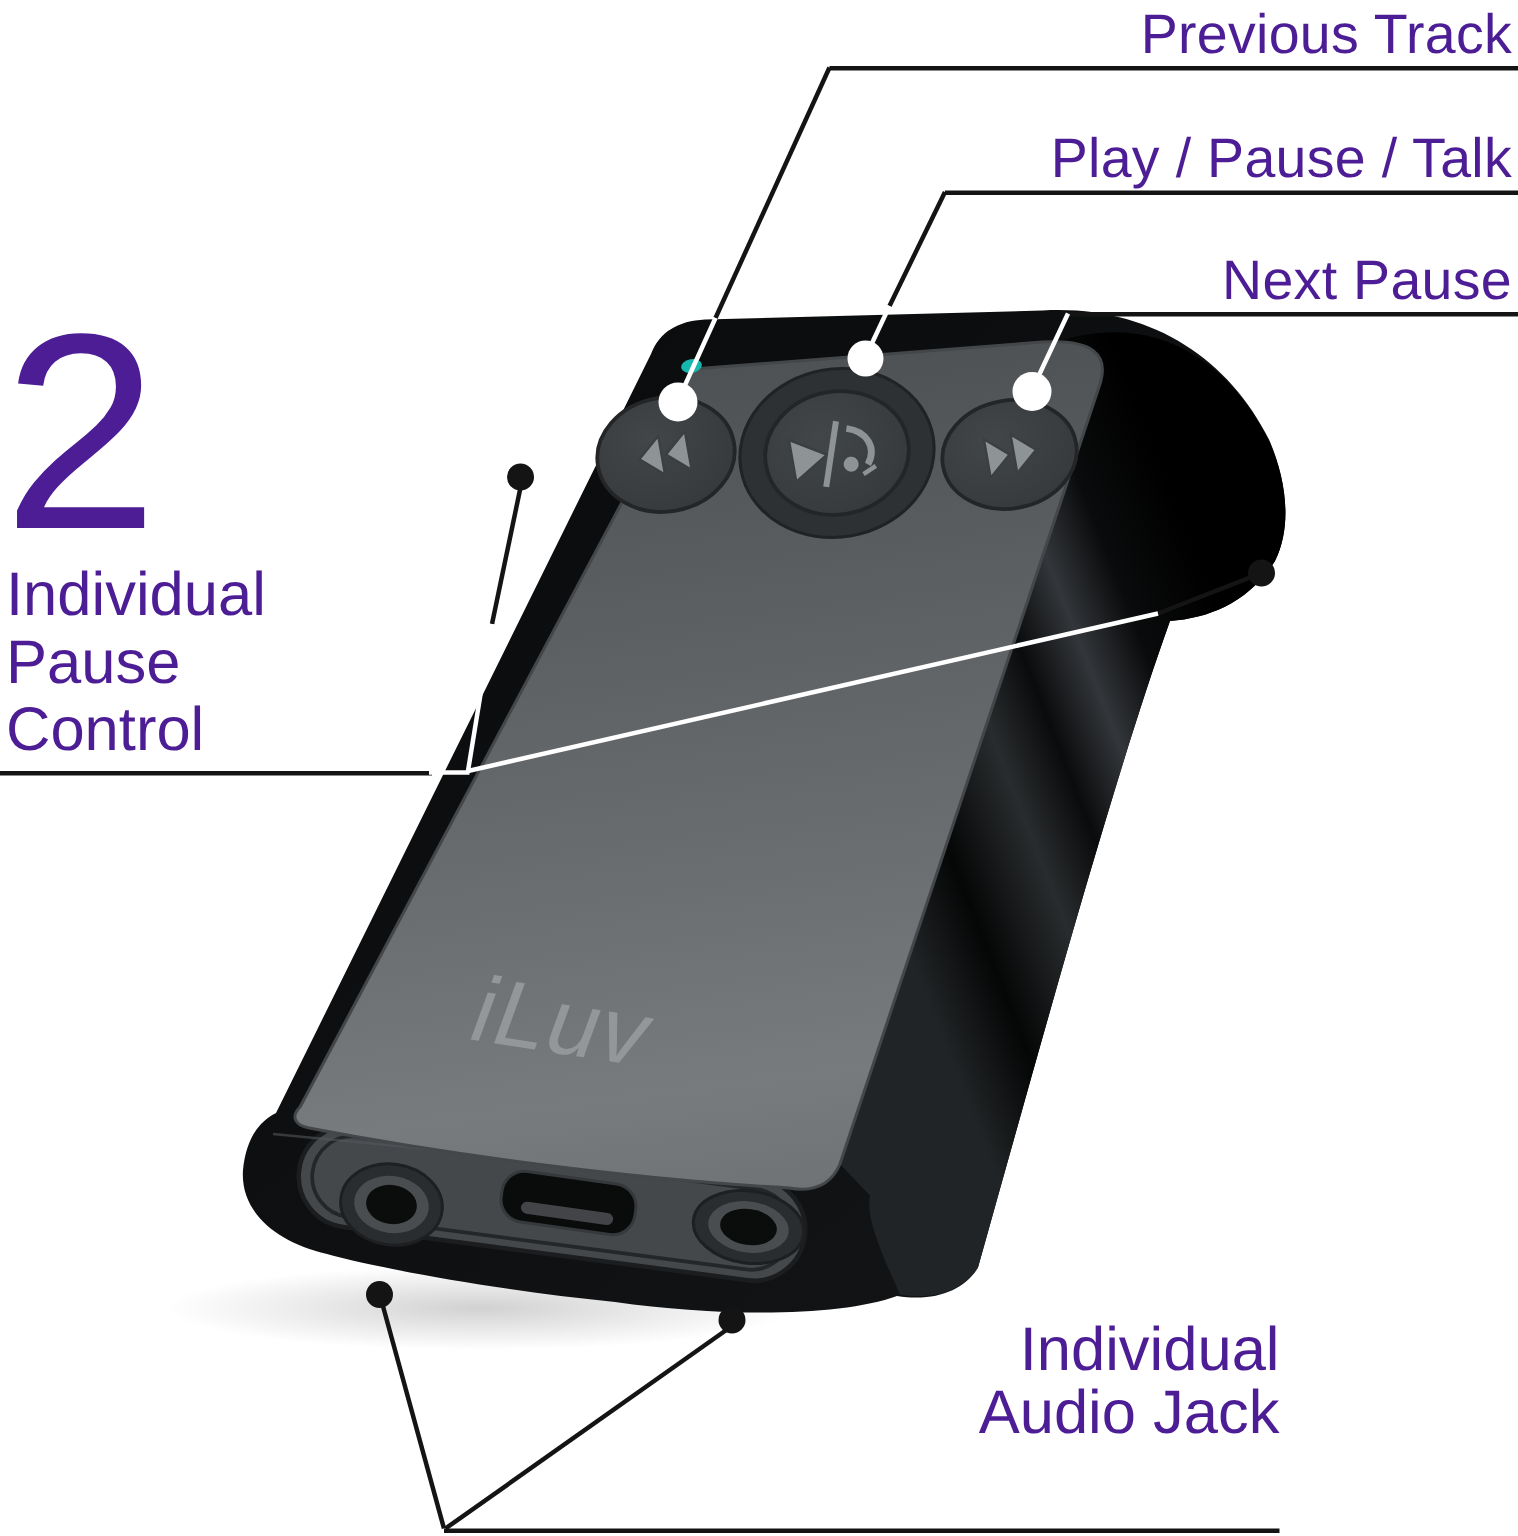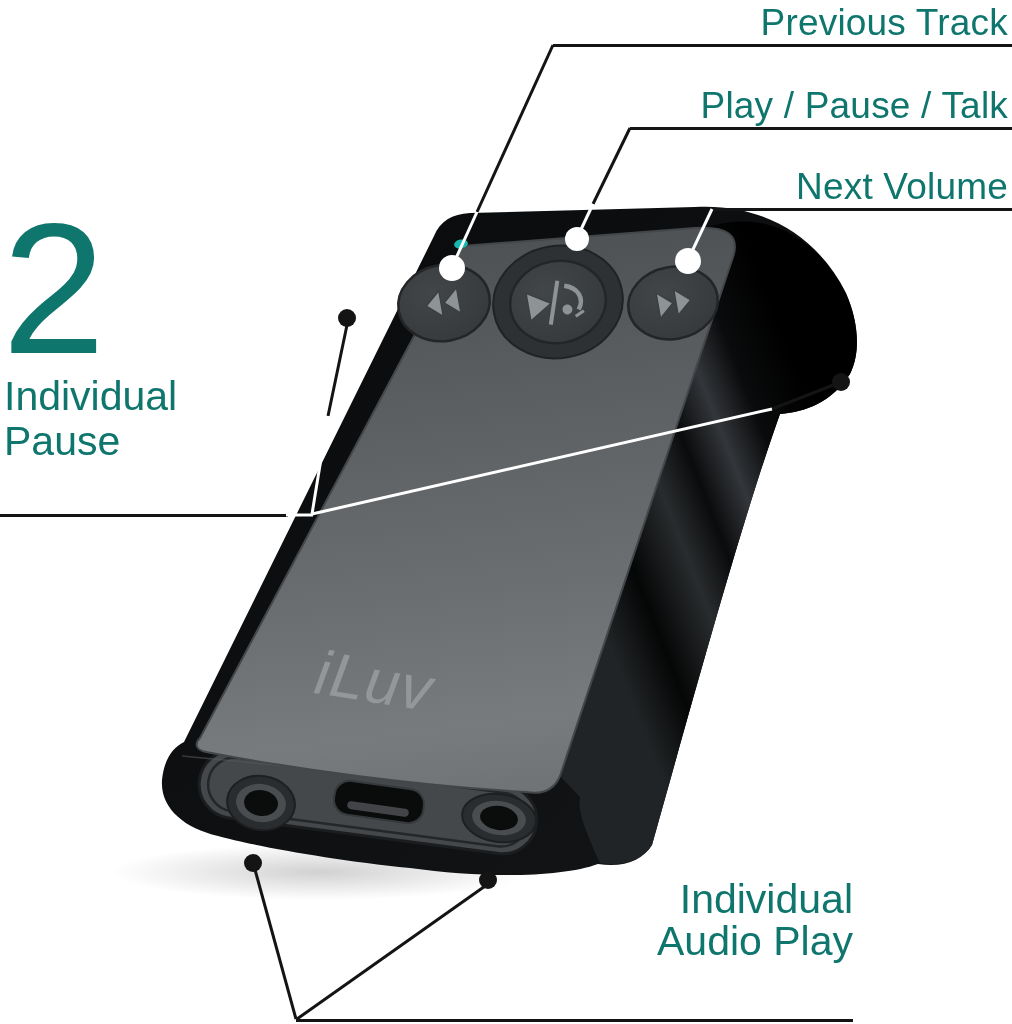--- a/index.html
+++ b/index.html
@@ -1,21 +1,21 @@
 <!DOCTYPE html>
 <html><head>
 <meta charset="utf-8">
 <style>
   html,body{margin:0;padding:0;background:#ffffff;}
   .stage{
     position:relative;width:1012px;height:1024px;background:#ffffff;
     overflow:hidden;font-family:"Liberation Sans", sans-serif;color:#121212;
   }
   .stage svg{position:absolute;left:0;top:0;}
-  .lbl{position:absolute;white-space:nowrap;color:#0f766e;}
+  .lbl{position:absolute;white-space:nowrap;color:#4c1d95;}
   .lbl-top{font-size:37px;line-height:40px;right:4px;text-align:right;letter-spacing:0.2px;}
   #lbl-prev{top:3px;}
   #lbl-play{top:86px;text-align:right;}
   #lbl-next{top:167px;}
   .vol-num{position:absolute;left:2px;top:196px;font-size:186px;line-height:1;font-weight:300;letter-spacing:-2px;}
   .vol-lines{position:absolute;left:4px;top:374px;font-size:41px;line-height:45px;}
   .jack-lines{position:absolute;right:159px;top:878px;font-size:41px;line-height:42px;text-align:right;}
 </style>
 </head>
 <body>
@@ -195,27 +195,28 @@
       <circle cx="841" cy="382" r="9"></circle>
       <circle cx="253" cy="863" r="9"></circle>
       <circle cx="488" cy="880" r="9"></circle>
     </g>
   </svg>
 
   <div class="lbl lbl-top" id="lbl-prev">Previous Track</div>
 
   <div class="lbl lbl-top" id="lbl-play">Play / Pause / Talk</div>
 
-  <div class="lbl lbl-top" id="lbl-next">Next Volume</div>
+  <div class="lbl lbl-top" id="lbl-next">Next Pause</div>
 
   <div class="lbl vol-num">2</div>
 
   <div class="lbl vol-lines">
     <div>Individual</div>
     <div>Pause</div>
+    <div>Control</div>
   </div>
 
   <div class="lbl jack-lines">
     <div>Individual</div>
-    <div>Audio Play</div>
+    <div>Audio Jack</div>
   </div>
 
 </div>
 
 </body></html>

